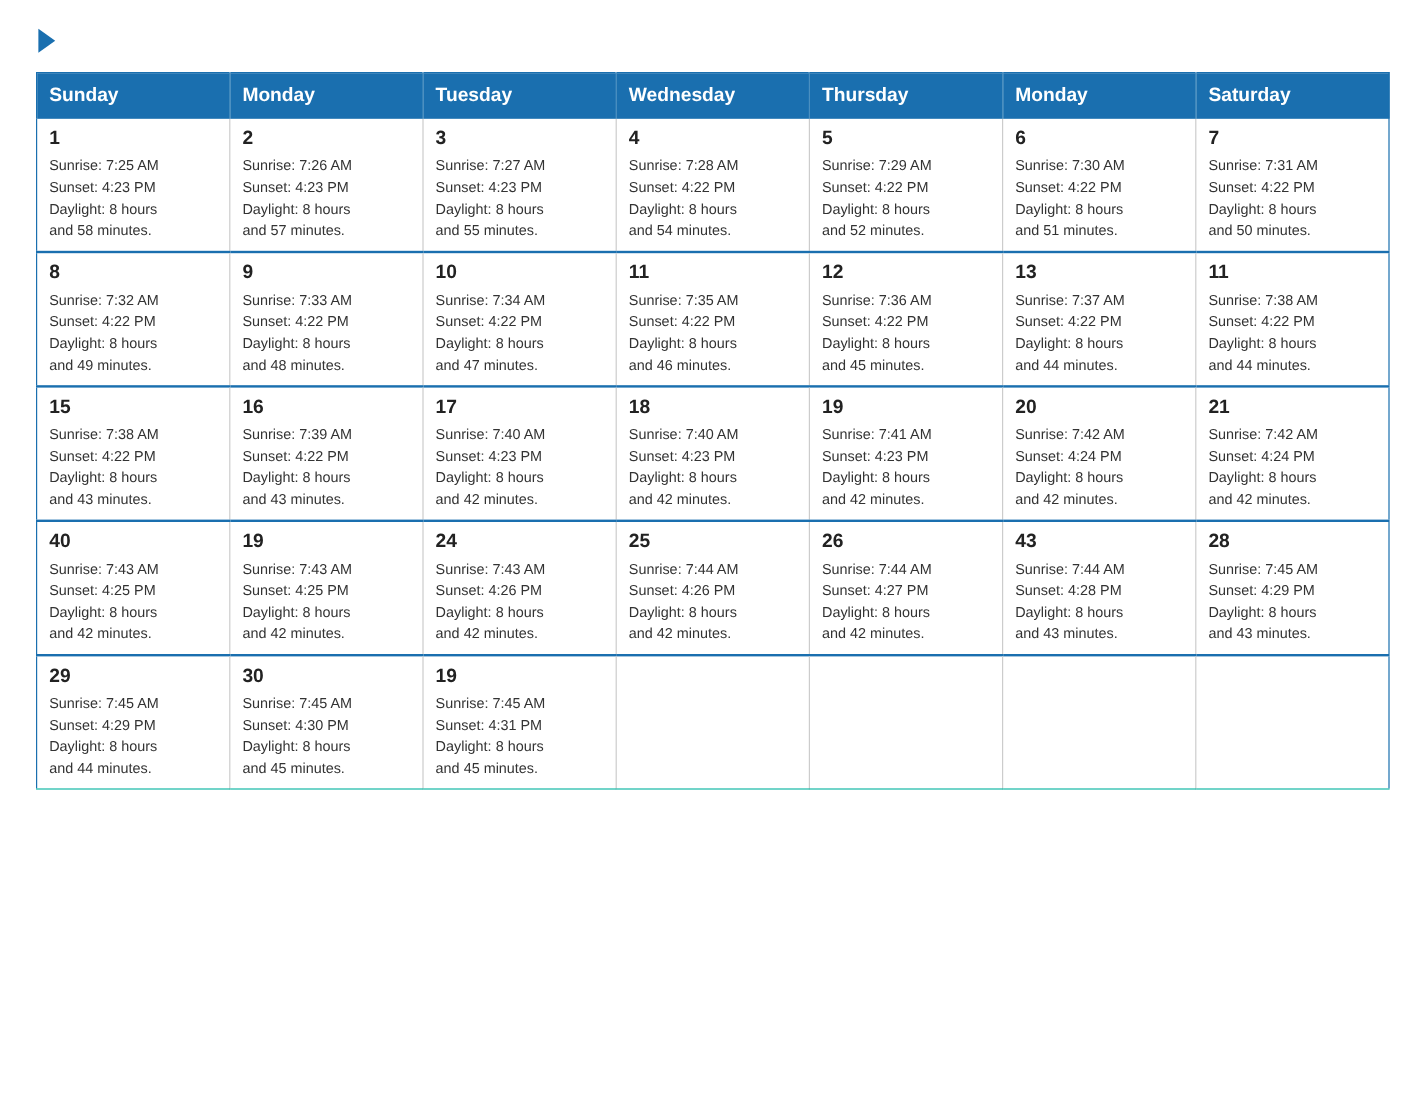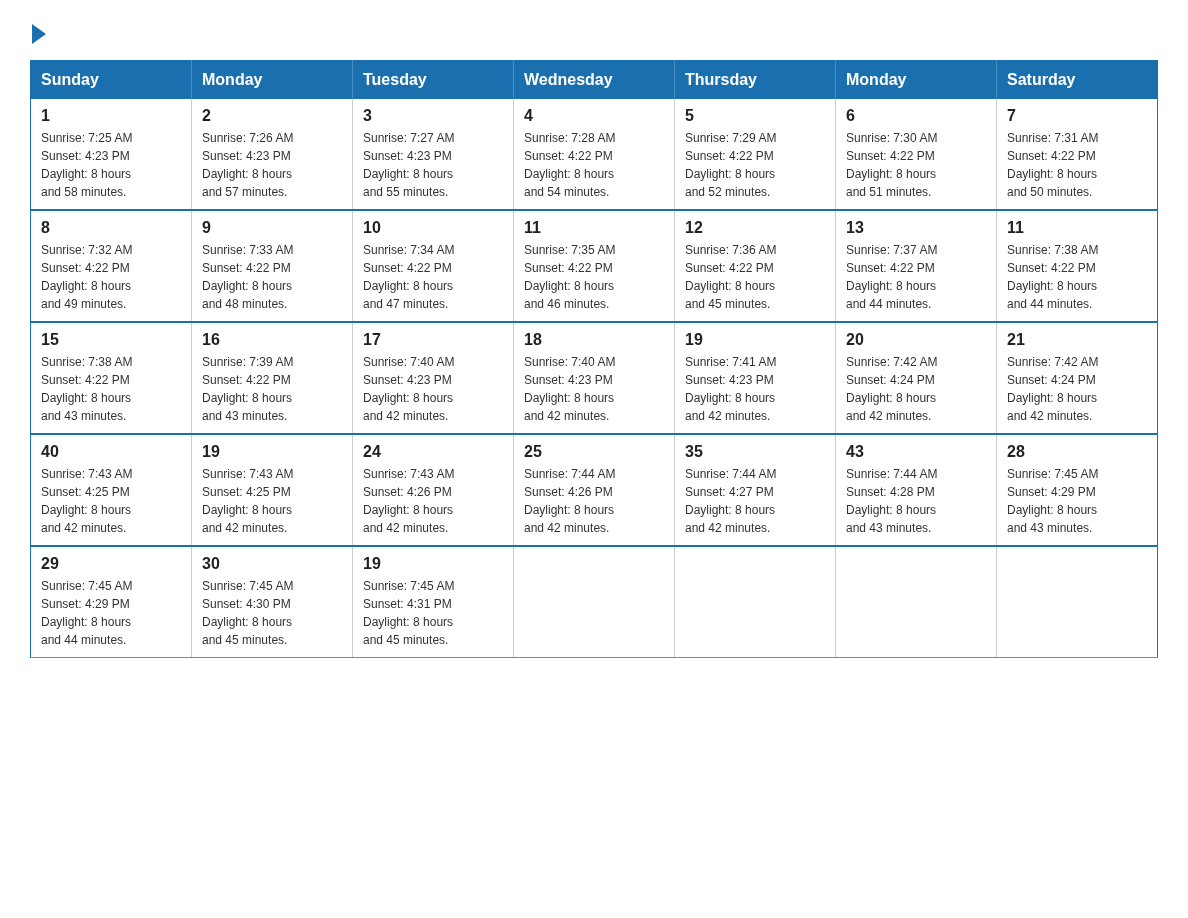--- a/index.html
+++ b/index.html
@@ -365,21 +365,21 @@
         <td>
           <div class="day-number">25</div>
           <div class="day-info">
             Sunrise: 7:44 AM<br>
             Sunset: 4:26 PM<br>
             Daylight: 8 hours<br>
             and 42 minutes.
           </div>
         </td>
         <td>
-          <div class="day-number">35</div>
+          <div class="day-number">26</div>
           <div class="day-info">
             Sunrise: 7:44 AM<br>
             Sunset: 4:27 PM<br>
             Daylight: 8 hours<br>
             and 42 minutes.
           </div>
         </td>
         <td>
           <div class="day-number">43</div>
           <div class="day-info">

